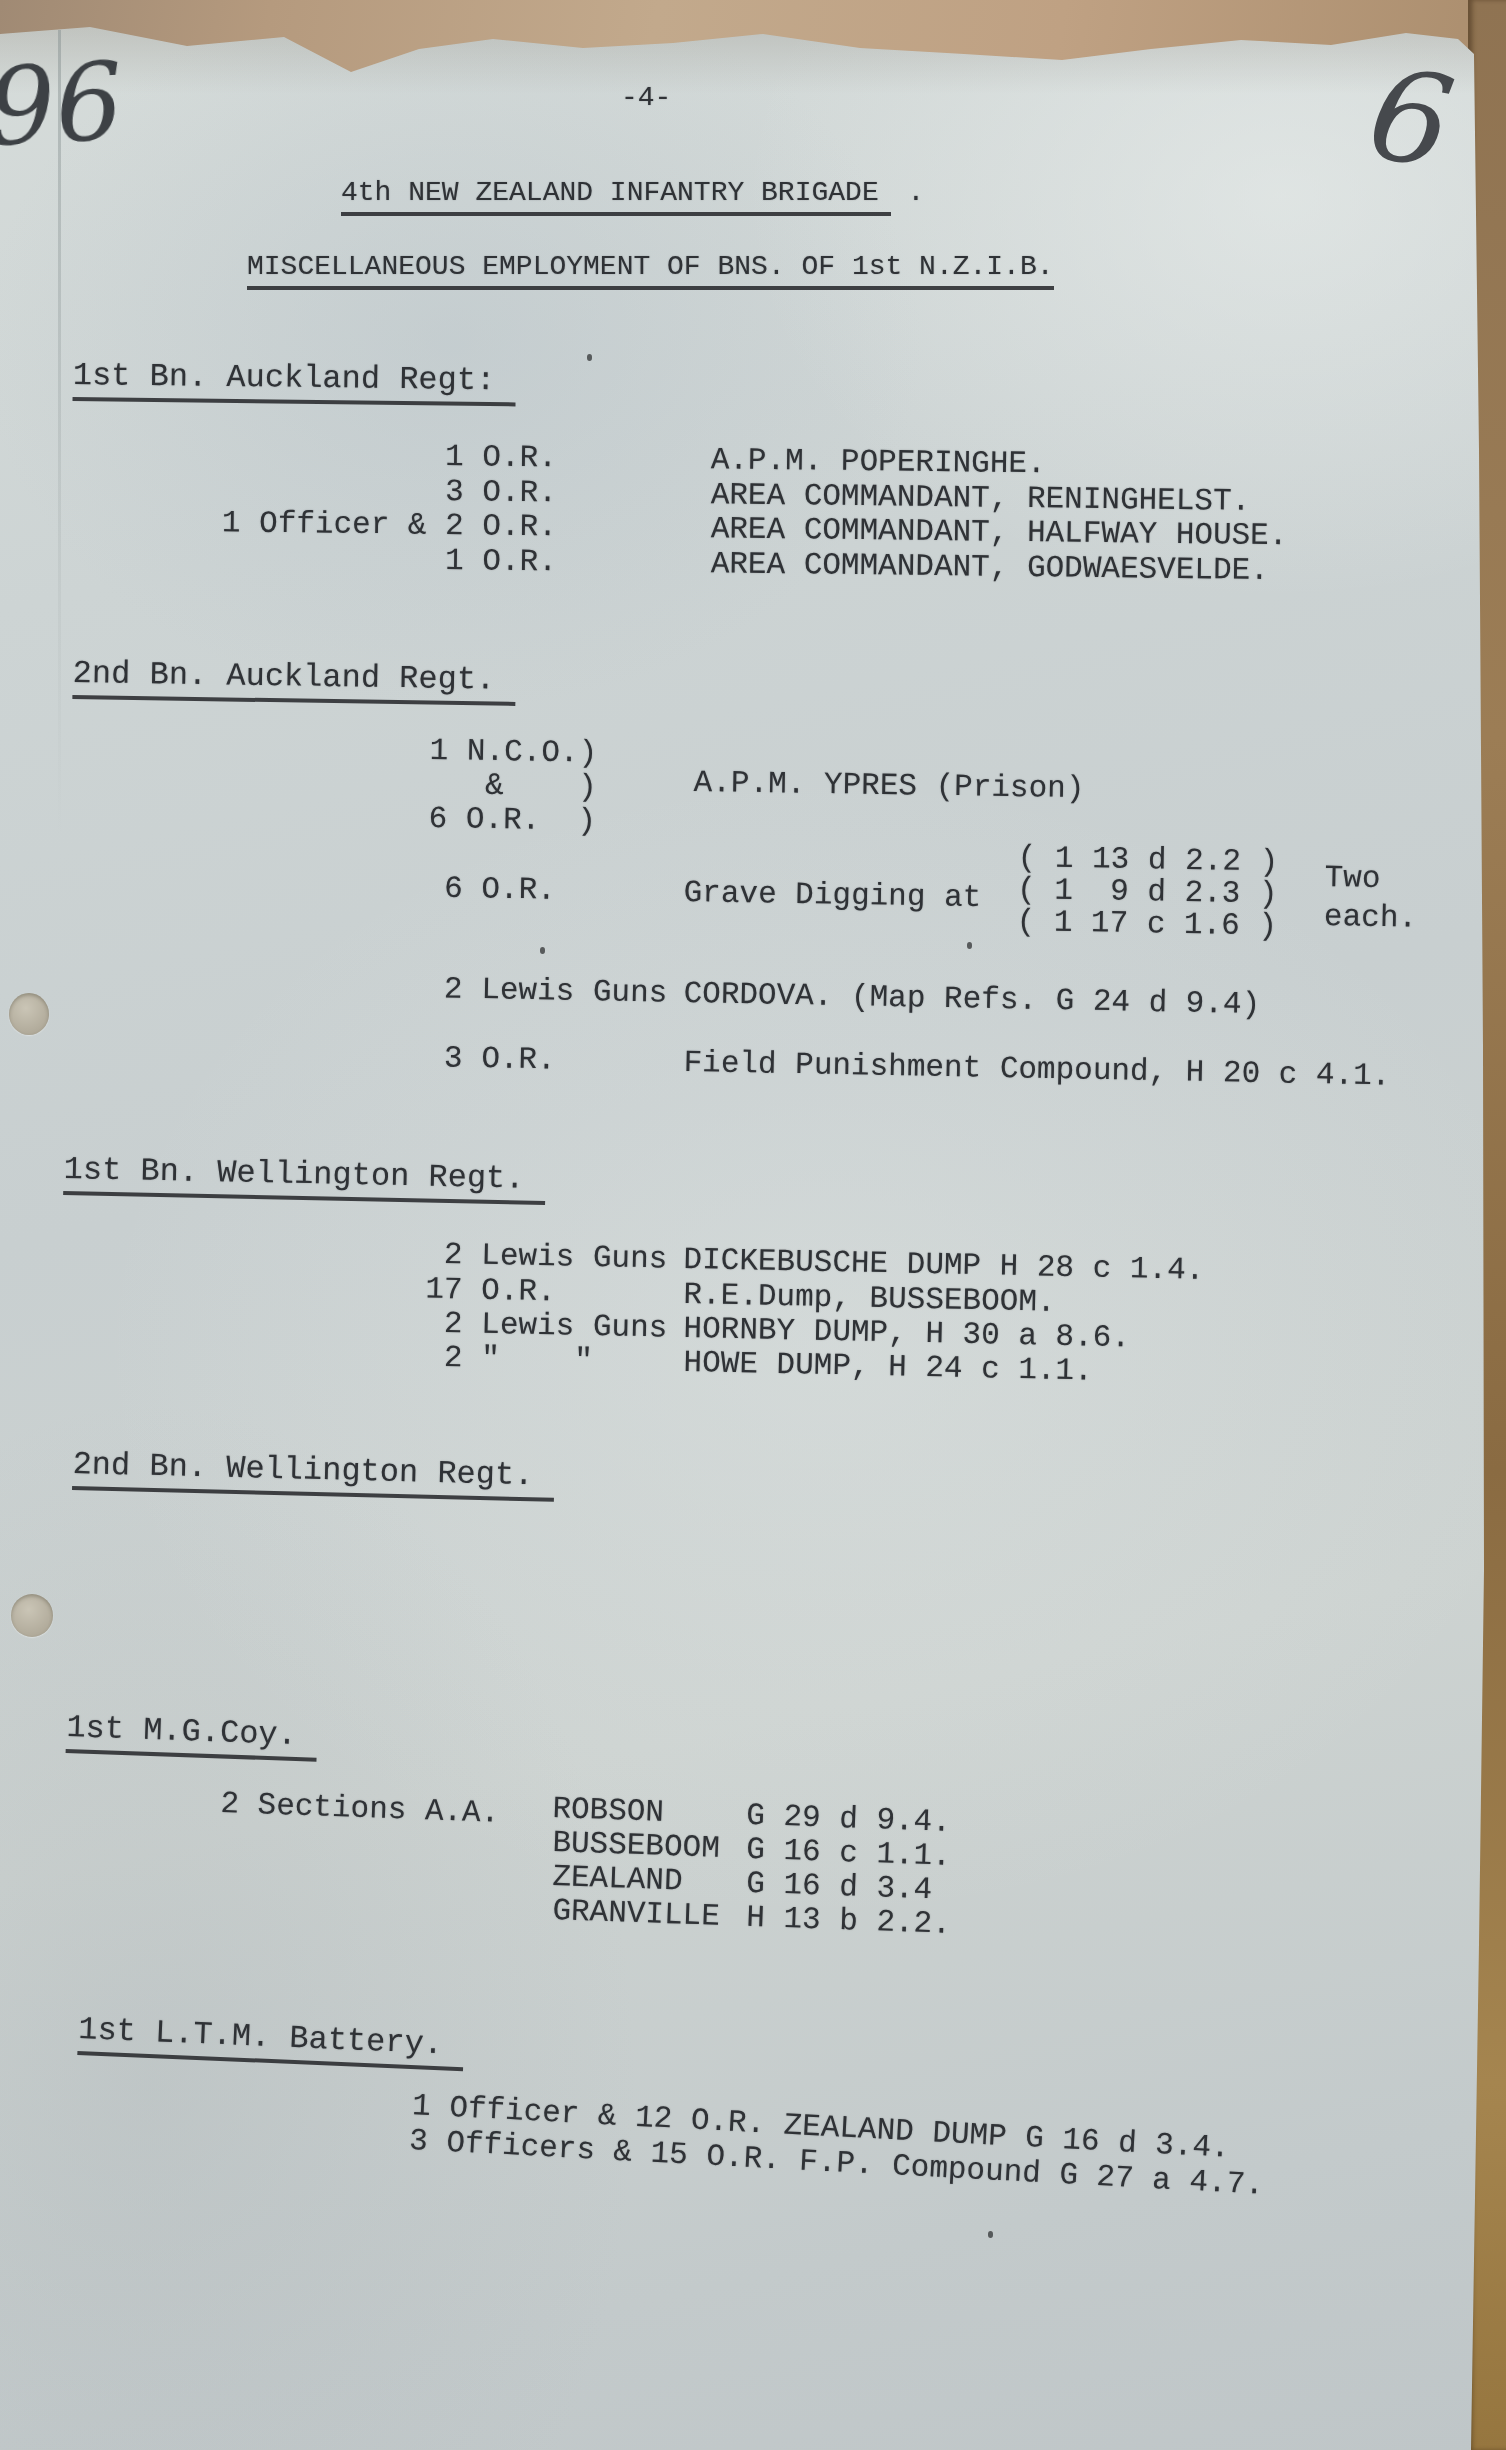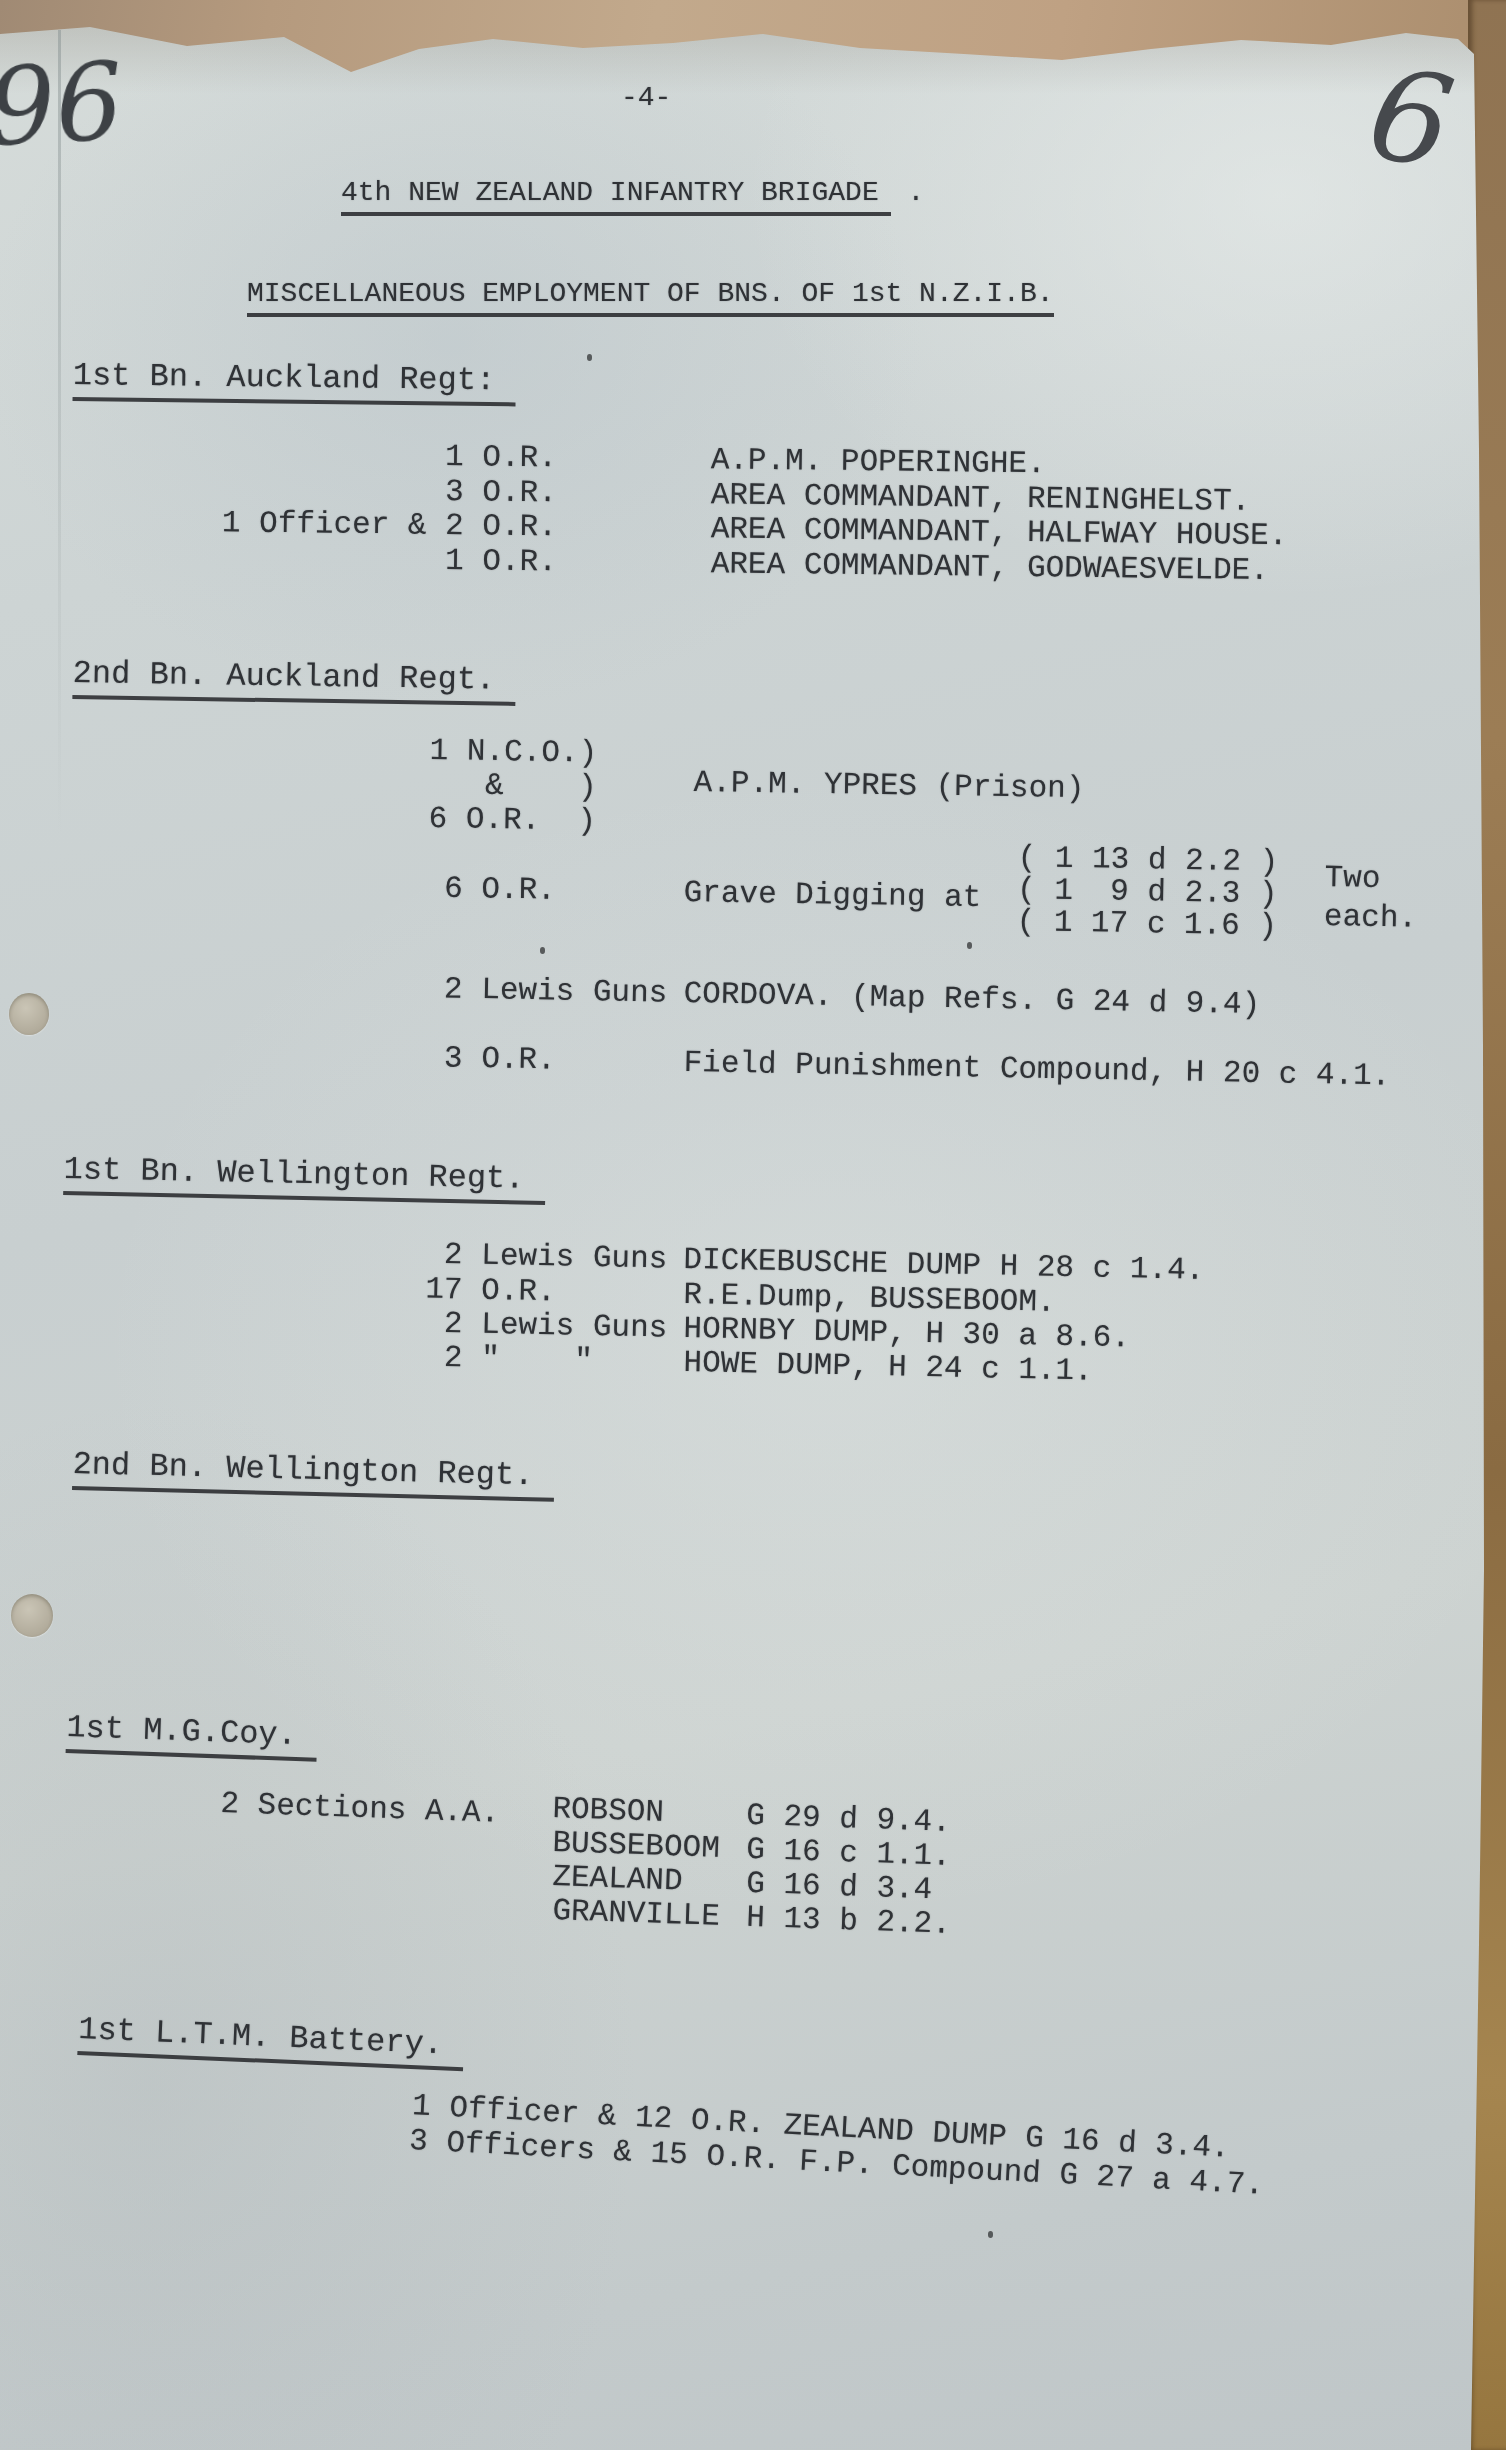--- a/index.html
+++ b/index.html
@@ -95,21 +95,21 @@
     <div class="speck" style="left:587px;top:354px;"></div>
     <div class="speck" style="left:540px;top:947px;"></div>
     <div class="speck" style="left:967px;top:942px;"></div>
     <div class="speck" style="left:988px;top:2231px;"></div>
 
     <div class="hand hand-96">96</div>
     <div class="hand hand-6">6</div>
 
     <div class="typed small" style="left:621px;top:84px;">-4-</div>
     <div class="typed small" style="left:341px;top:179px;"><span class="ul" style="padding-right:12px;">4th NEW ZEALAND INFANTRY BRIGADE</span><span> .</span></div>
-    <div class="typed small" style="left:247px;top:280px;"><span class="ul">MISCELLANEOUS EMPLOYMENT OF BNS. OF 1st N.Z.I.B.</span></div>
+    <div class="typed small" style="left:247px;top:253px;"><span class="ul">MISCELLANEOUS EMPLOYMENT OF BNS. OF 1st N.Z.I.B.</span></div>
 
     <div class="typed heading r07" style="left:73px;top:360px;"><span class="ul ext">1st Bn. Auckland Regt:</span></div>
     <div class="typed r07 row grid-a" style="left:120px;top:437px;"><span class="qty">1</span><span class="unit">O.R.</span><span class="duty">A.P.M. POPERINGHE.</span></div>
     <div class="typed r07 row grid-a" style="left:120px;top:472px;"><span class="qty">3</span><span class="unit">O.R.</span><span class="duty">AREA COMMANDANT, RENINGHELST.</span></div>
     <div class="typed r07 row grid-a" style="left:120px;top:506px;"><span class="qty">1 Officer &amp; 2</span><span class="unit">O.R.</span><span class="duty">AREA COMMANDANT, HALFWAY HOUSE.</span></div>
     <div class="typed r07 row grid-a" style="left:120px;top:541px;"><span class="qty">1</span><span class="unit">O.R.</span><span class="duty">AREA COMMANDANT, GODWAESVELDE.</span></div>
 
     <div class="typed heading r09" style="left:73px;top:658px;"><span class="ul ext">2nd Bn. Auckland Regt.</span></div>
     <div class="typed r09 lines" style="left:430px;top:734px;"><span>1 N.C.O.)</span><br><span>   &amp;    )</span><br><span>6 O.R.  )</span></div>
     <div class="typed r09" style="left:694px;top:767px;">A.P.M. YPRES (Prison)</div>

